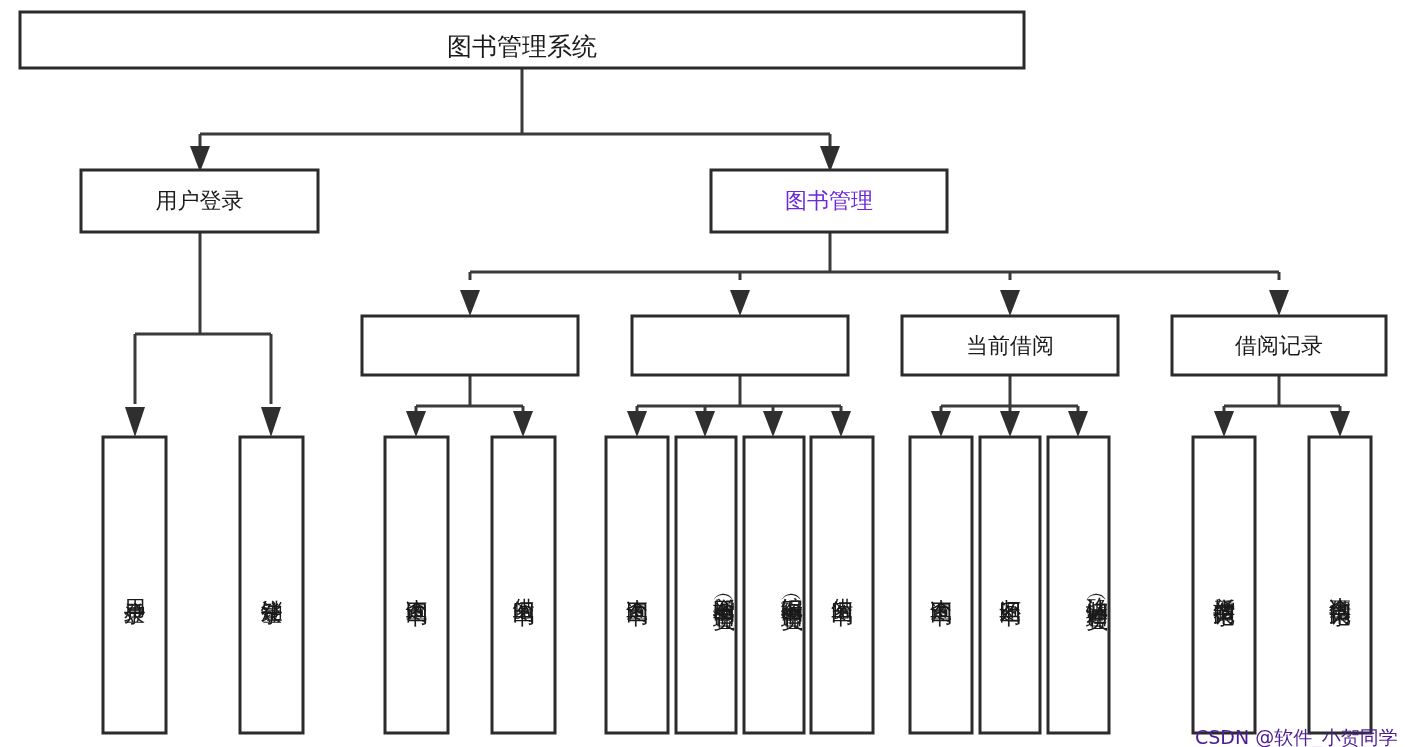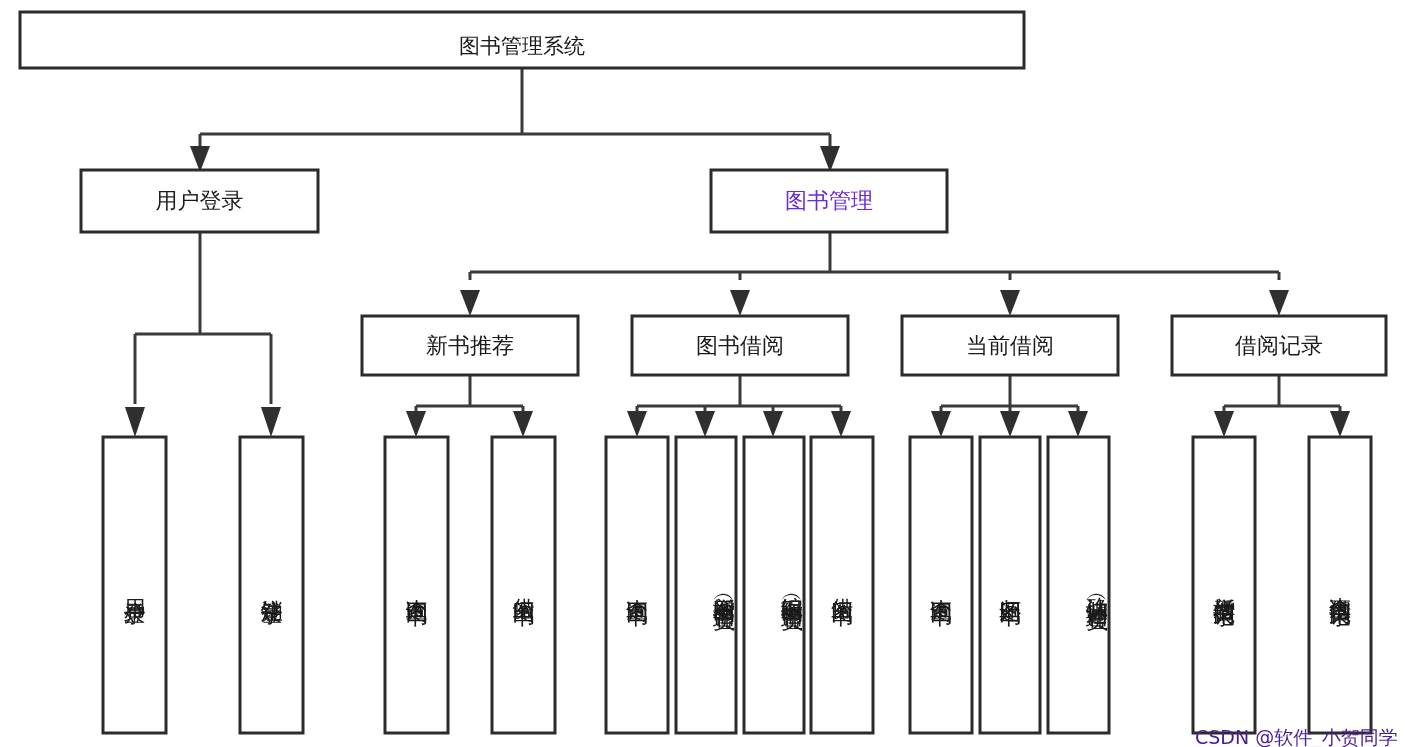--- a/index.html
+++ b/index.html
@@ -165,29 +165,27 @@
     <rect class="node-rect" x="811" y="437" width="62" height="296"></rect>
 
     <rect class="node-rect" x="910" y="437" width="62" height="296"></rect>
     <rect class="node-rect" x="980" y="437" width="60" height="296"></rect>
     <rect class="node-rect" x="1048" y="437" width="61" height="296"></rect>
 
     <rect class="node-rect" x="1193" y="437" width="62" height="296"></rect>
     <rect class="node-rect" x="1309" y="437" width="62" height="296"></rect>
   </svg>
 
-  <div style="position:absolute; left:20px; top:12px; width:1004px; height:68px; display:flex; align-items:center; justify-content:center; font-size:21px; color:#1a1a1a;">图书管理系统</div>
+  <div style="position:absolute; left:20px; top:12px; width:1004px; height:68px; display:flex; align-items:center; justify-content:center; font-size:25px; color:#1a1a1a;">图书管理系统</div>
 
   <div style="position:absolute; left:81px; top:170px; width:237px; height:62px; display:flex; align-items:center; justify-content:center; font-size:22px; color:#1a1a1a;">用户登录</div>
 
   <div style="position:absolute; left:711px; top:170px; width:236px; height:62px; display:flex; align-items:center; justify-content:center; font-size:22px; color:#6d28d9;">图书管理</div>
 
-  <div style="position:absolute; left:362px; top:316px; width:216px; height:59px; display:flex; align-items:center; justify-content:center; font-size:22px; color:#1a1a1a;">新书推荐</div>
-
-  <div style="position:absolute; left:632px; top:316px; width:216px; height:59px; display:flex; align-items:center; justify-content:center; font-size:22px; color:#1a1a1a;">图书借阅</div>
+
 
   <div style="position:absolute; left:1172px; top:316px; width:214px; height:59px; display:flex; align-items:center; justify-content:center; font-size:22px; color:#1a1a1a;">借阅记录</div>
 
   <div style="position:absolute; left:902px; top:316px; width:216px; height:59px; display:flex; align-items:center; justify-content:center; font-size:22px; color:#1a1a1a;">当前借阅</div>
 
   <div class="leaf-label-wrap" style="left:103px; top:437px; width:63px; height:296px;">用户登录</div>
   <div class="leaf-label-wrap" style="left:240px; top:437px; width:63px; height:296px;">注销登录</div>
 
   <div class="leaf-label-wrap" style="left:385px; top:437px; width:63px; height:296px;">查询图书</div>
   <div class="leaf-label-wrap" style="left:492px; top:437px; width:63px; height:296px;">借阅图书</div>

